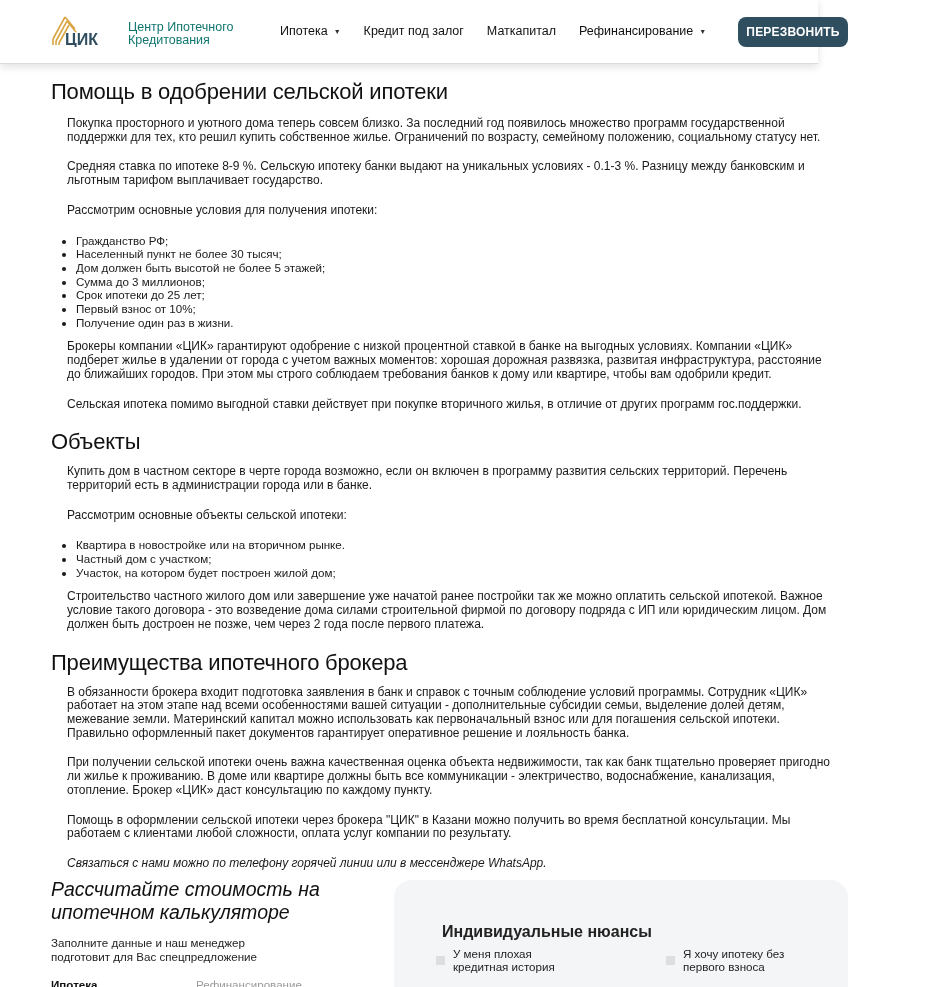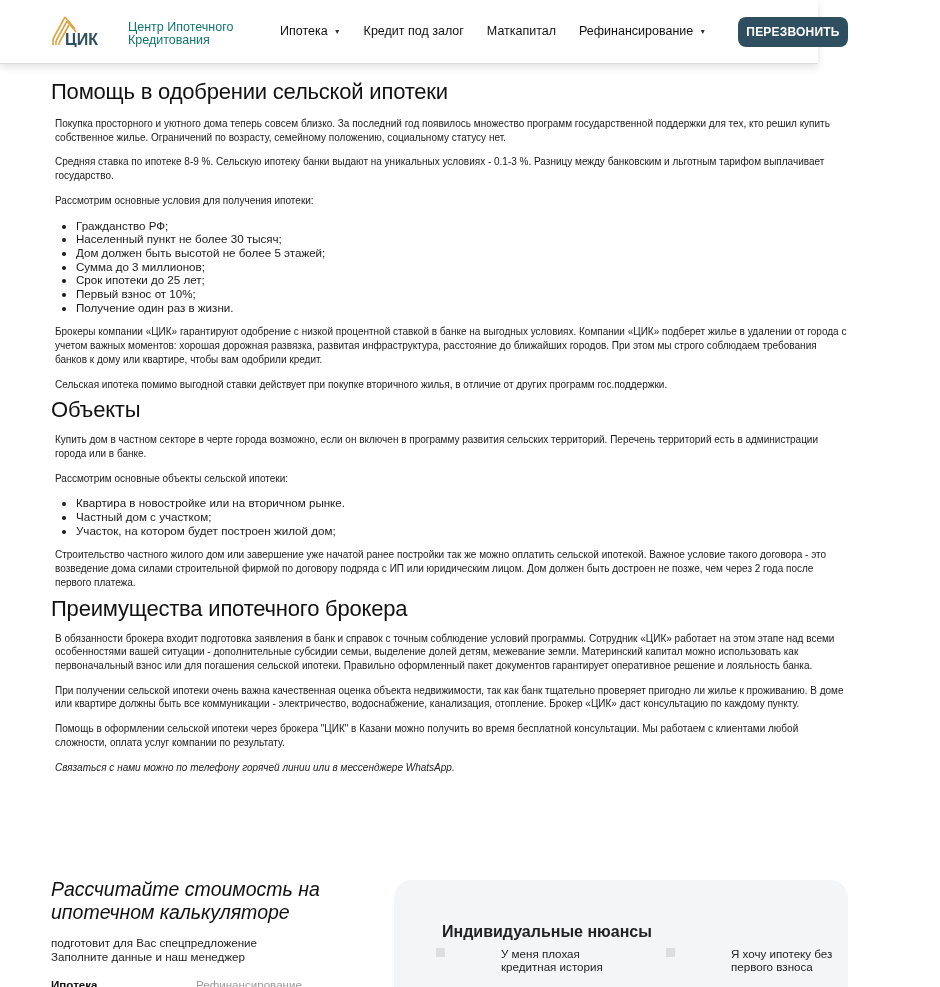--- a/index.html
+++ b/index.html
@@ -28,34 +28,34 @@
   .nav-item .caret { font-size: 7px; margin-left: 6px; color: #333; }
   .callback-btn {
     position: absolute; left: 738px; top: 17px; width: 110px; height: 30px;
     background: #2f4f60; color: #fff; border: none; border-radius: 8px;
     font-weight: bold; font-size: 12px; letter-spacing: 0.2px;
     font-family: "Liberation Sans", sans-serif;
     display: flex; align-items: center; justify-content: center; cursor: pointer;
   }
   .content { position: absolute; left: 51px; top: 75px; width: 800px; }
   h2 { font-weight: normal; font-size: 22px; margin: 0; line-height: 30px; letter-spacing: -0.2px; }
-  p { font-size: 10px; line-height: 13.7px; margin: 4px; color: #1a1a1a; }
+  p { font-size: 12px; line-height: 13.7px; margin: 16px; color: #1a1a1a; }
   ul { margin: 0; padding-left: 25px; font-size: 11.6px; line-height: 13.7px; color: #1a1a1a; }
   li { padding-left: 0; }
   .calc-left { position: absolute; left: 51px; top: 878px; width: 320px; }
   .calc-title { font-size: 19.5px; line-height: 23px; margin: 0; color: #111; font-style: italic; }
   .calc-sub { font-size: 11.6px; line-height: 13.5px; color: #222; margin-top: 12px; }
   .calc-tabs { position: absolute; top: 100px; left: 0; width: 320px; font-size: 11.6px; }
   .calc-tab { position: absolute; white-space: nowrap; cursor: pointer; }
   .calc-panel {
     position: absolute; left: 394px; top: 880px; width: 454px; height: 140px;
     background: #f4f5f7; border-radius: 18px;
   }
   .nuance-title { position: absolute; left: 48px; top: 43px; font-size: 16px; font-weight: bold; color: #222; }
-  .check { position: absolute; display: flex; align-items: flex-start; font-size: 11.6px; line-height: 13px; color: #222; cursor: pointer; gap: 48px; }
+  .check { position: absolute; display: flex; align-items: center; font-size: 11.6px; line-height: 13px; color: #222; cursor: pointer; }
   .box { width: 9px; height: 9px; background: #dedede; margin-right: 8px; margin-top: 1px; flex: none; }
 </style>
 </head>
 <body>
 
 <div class="header">
   <div class="logo">
     <svg width="60" height="32" viewBox="0 0 60 32">
       <g stroke="#d9a441" stroke-width="1.6" fill="none">
         <path d="M2 24 L14 2"></path>
@@ -126,22 +126,22 @@
   <p style="margin-top:11px;">Помощь в оформлении сельской ипотеки через брокера "ЦИК" в Казани можно получить во время бесплатной консультации. Мы работаем с клиентами любой сложности, оплата услуг компании по результату.</p>
   <p style="margin-top:11px;font-style:italic;">Связаться с нами можно по телефону горячей линии или в мессенджере WhatsApp.</p>
 </main>
 
 <section class="calc-left">
   <div class="calc-title">
     <div>Рассчитайте стоимость на</div>
     <div>ипотечном калькуляторе</div>
   </div>
   <div class="calc-sub">
+    <div>Заполните данные и наш менеджер</div>
     <div>подготовит для Вас спецпредложение</div>
-    <div>Заполните данные и наш менеджер</div>
   </div>
   <div class="calc-tabs">
     <span class="calc-tab" style="left:0; color:#111; font-weight:bold;">Ипотека</span>
     <span class="calc-tab" style="left:145px; color:#9a9a9a;">Рефинансирование</span>
   </div>
 </section>
 
 <section class="calc-panel">
   <div class="nuance-title">Индивидуальные нюансы</div>
   <label class="check" style="left:42px; top:67px;">

